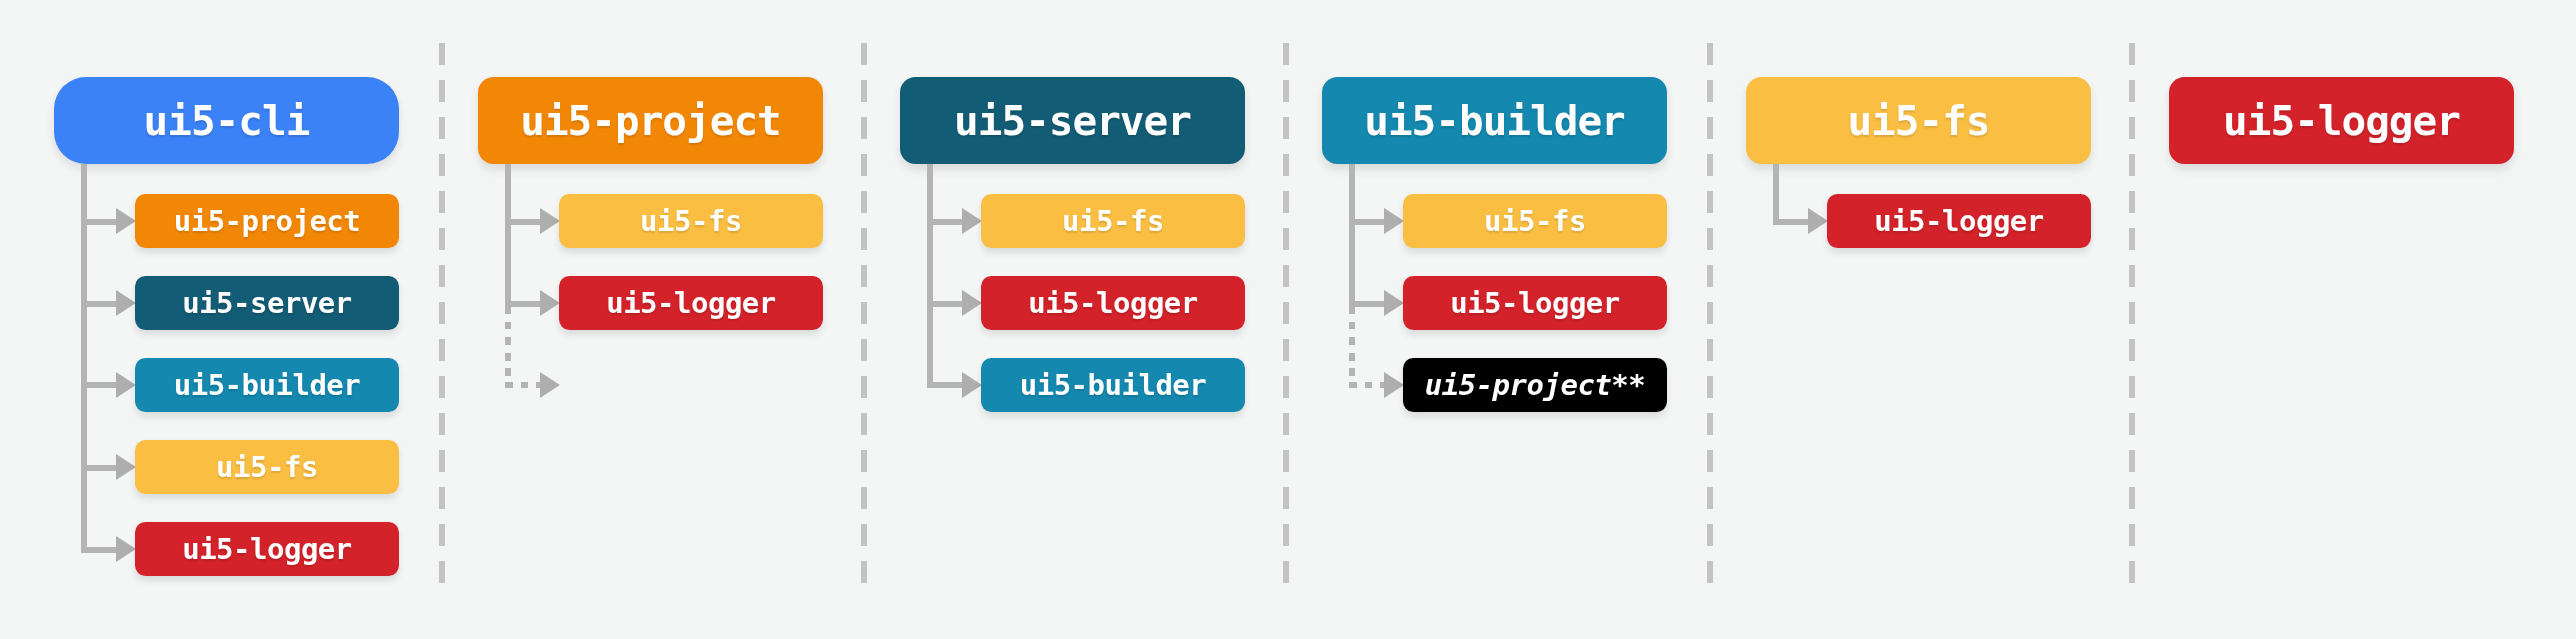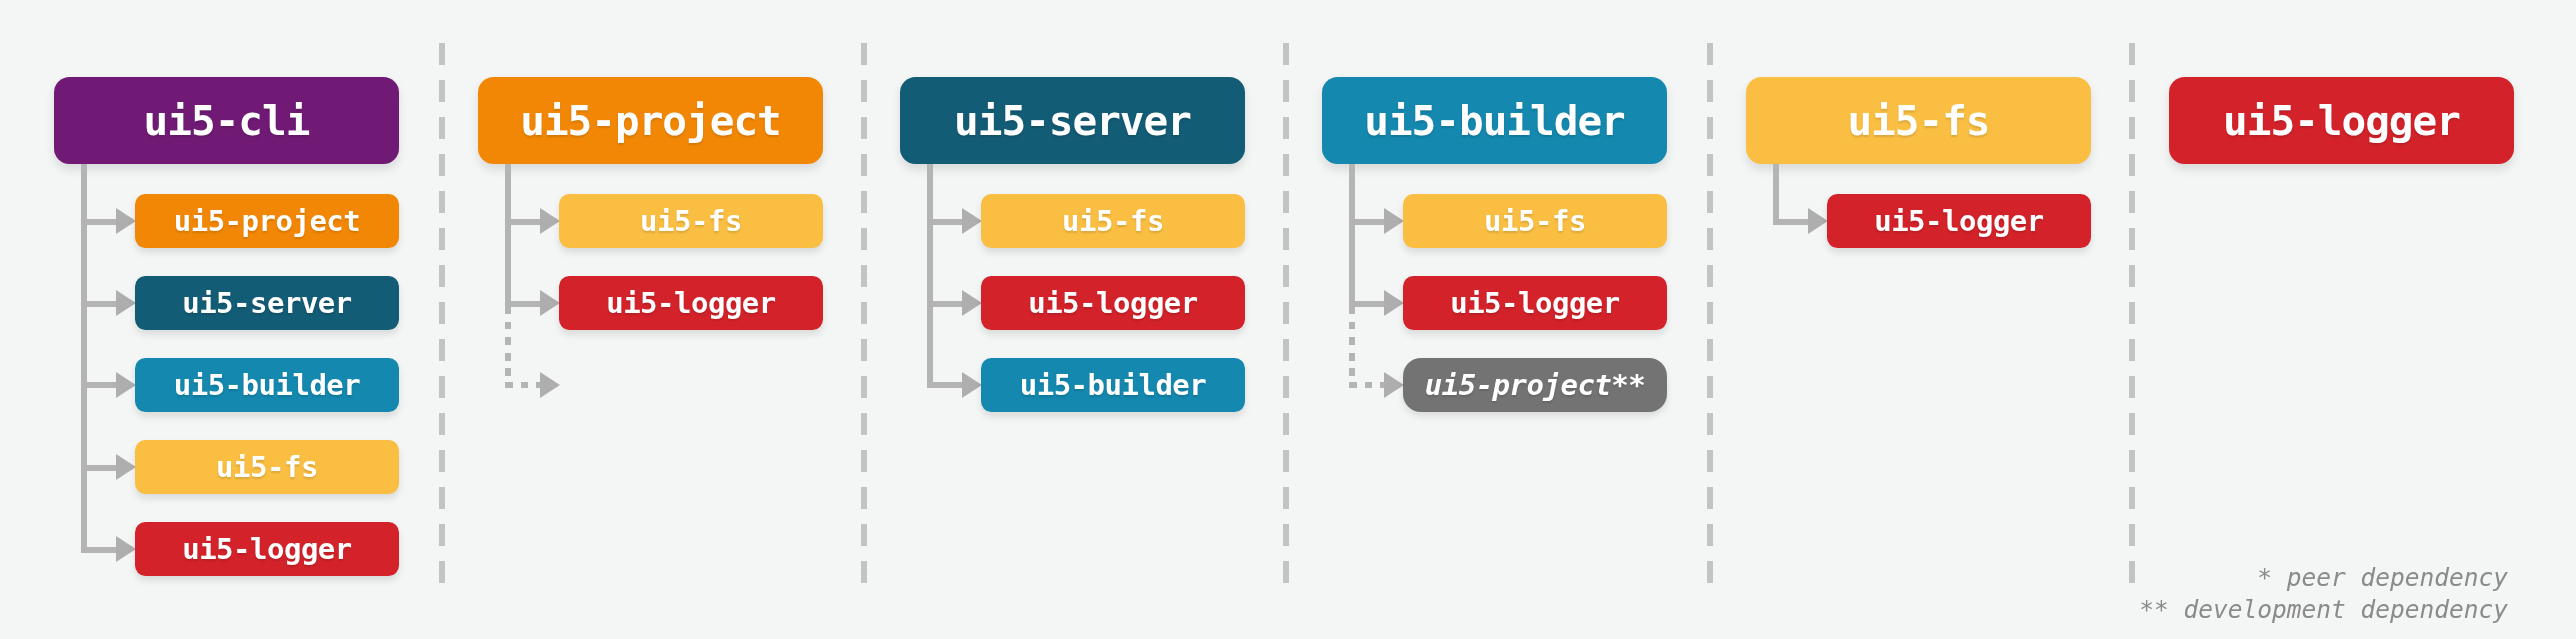--- a/index.html
+++ b/index.html
@@ -56,21 +56,21 @@
 
 <div class="stage">
 
   <div class="sep" style="left:439px"></div>
   <div class="sep" style="left:861px"></div>
   <div class="sep" style="left:1283px"></div>
   <div class="sep" style="left:1707px"></div>
   <div class="sep" style="left:2129px"></div>
 
   <section class="col" style="left:54px">
-    <div class="hdr" style="background-color: #701a75;">
+    <div class="hdr" style="background-color: #3b82f6; border-radius: 32px;">
       <span>ui5-cli</span>
     </div>
     <div class="trunk" style="top:164px;height:388px"></div>
 
     <div class="hline" style="top:219px"></div>
     <div class="ahead" style="top:208px"></div>
     <div class="child" style="top: 194px; background-color: rgb(242, 135, 5);">
       <span>ui5-project</span>
     </div>
 
@@ -161,21 +161,21 @@
     </div>
 
     <div class="hline" style="top:301px"></div>
     <div class="ahead" style="top:290px"></div>
     <div class="child" style="top: 276px; background-color: rgb(211, 34, 42);">
       <span>ui5-logger</span>
     </div>
 
     <div class="hline dotted-h" style="top:382px"></div>
     <div class="ahead" style="top:372px"></div>
-    <div class="child em" style="top: 358px; background-color: #737373; border-radius: 18px;">
+    <div class="child em" style="top: 358px; background-color: #000000;">
       <span>ui5-project**</span>
     </div>
   </section>
 
   <section class="col" style="left:1746px">
     <div class="hdr" style="background-color: rgb(249, 190, 66);">
       <span>ui5-fs</span>
     </div>
     <div class="trunk" style="top:164px;height:59px"></div>
 
@@ -185,19 +185,15 @@
       <span>ui5-logger</span>
     </div>
   </section>
 
   <section class="col" style="left:2169px">
     <div class="hdr" style="background-color: rgb(211, 34, 42);">
       <span>ui5-logger</span>
     </div>
   </section>
 
-  <div class="legend">
-    <div>* peer dependency</div>
-    <div>** development dependency</div>
-  </div>
 
 </div>
 
 
 </body></html>

